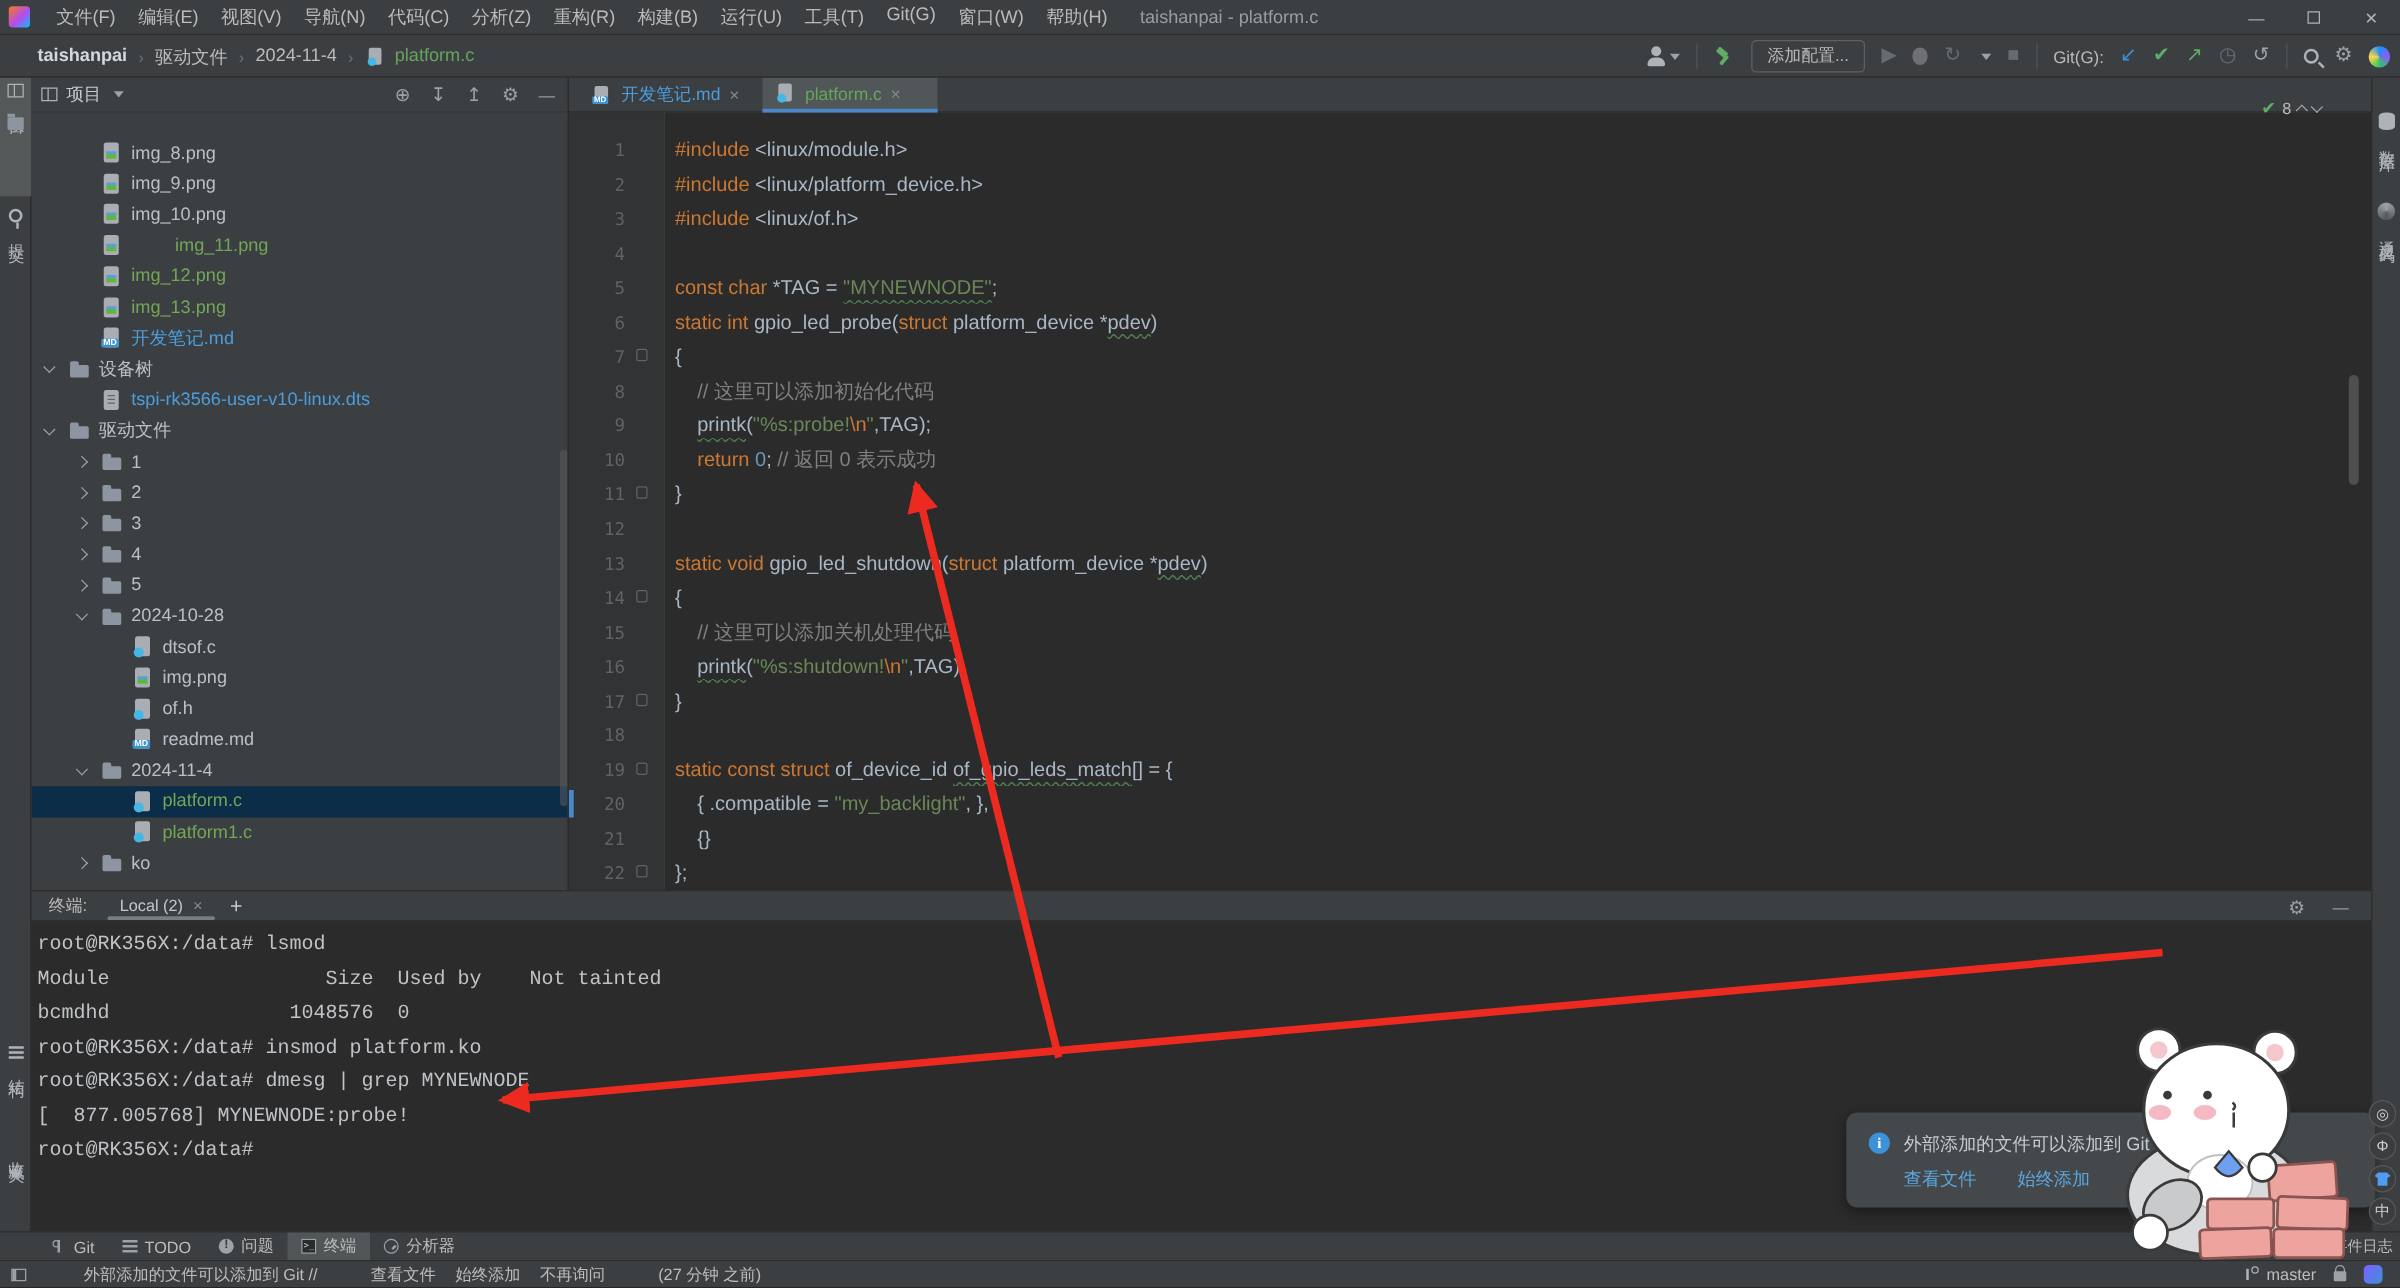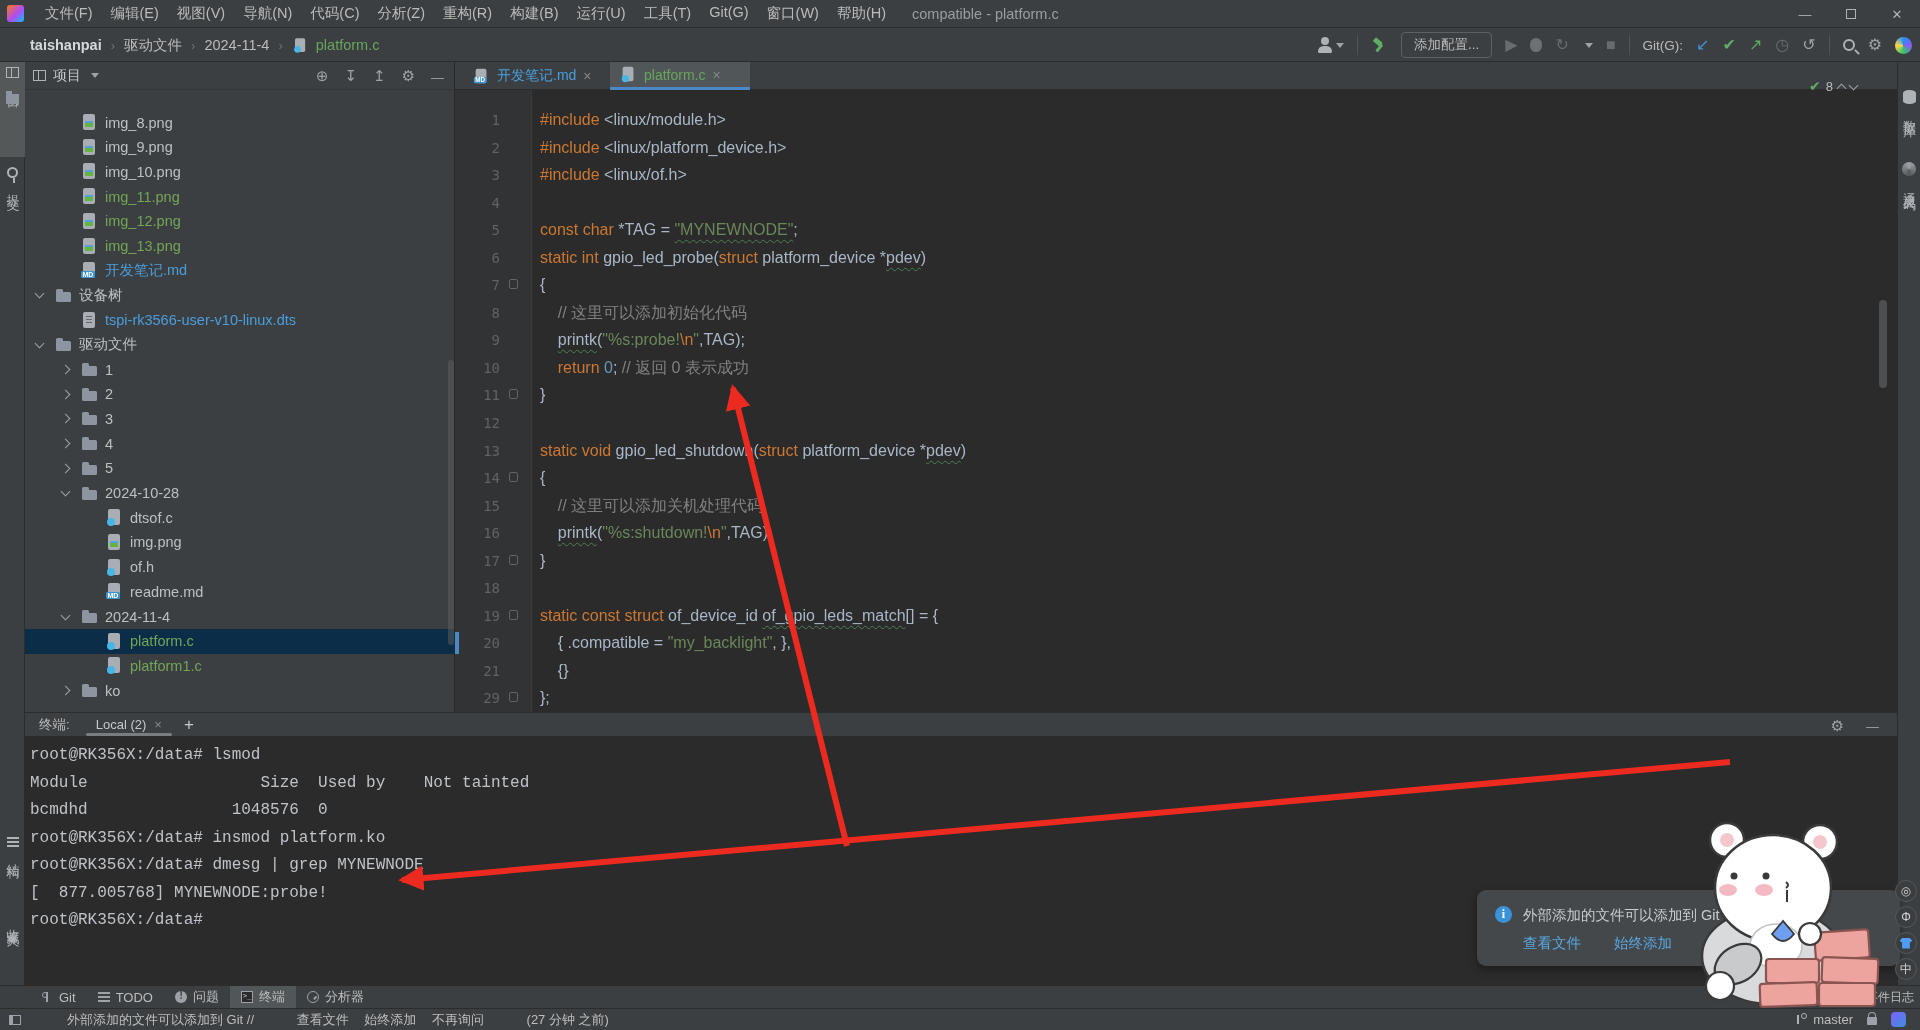--- a/index.html
+++ b/index.html
@@ -179,21 +179,21 @@
         <span class="menu-item">代码(C)</span>
         <span class="menu-item">分析(Z)</span>
         <span class="menu-item">重构(R)</span>
         <span class="menu-item">构建(B)</span>
         <span class="menu-item">运行(U)</span>
         <span class="menu-item">工具(T)</span>
         <span class="menu-item">Git(G)</span>
         <span class="menu-item">窗口(W)</span>
         <span class="menu-item">帮助(H)</span>
       </nav>
-    <span id="window-title">compatible - platform.c</span>
+    <span id="window-title">taishanpai - platform.c</span>
     <span class="winctl" style="right:92px;">—</span>
     <span class="winctl" style="right:46px;">
         <span class="sq"></span>
       </span>
     <span class="winctl" style="right:0;">✕</span>
   </div>
 
   <div id="toolbar">
     <div id="breadcrumbs">
         <span class="crumb first">taishanpai</span>
@@ -293,21 +293,21 @@
             <span class="t-page"></span>
           </span>
           <span class="tc-default">img_9.png</span>
         </div>
         <div class="tree-row" style="top: 97.4px; padding-left: 56px;">
           <span class="t-ico t-img">
             <span class="t-page"></span>
           </span>
           <span class="tc-default">img_10.png</span>
         </div>
-        <div class="tree-row" style="top: 122.1px; padding-left: 56px;">
+        <div class="tree-row" style="top: 122.1px; padding-left: 56px; gap: 35px;">
           <span class="t-ico t-img">
             <span class="t-page"></span>
           </span>
           <span class="tc-green">img_11.png</span>
         </div>
         <div class="tree-row" style="top: 146.8px; padding-left: 56px;">
           <span class="t-ico t-img">
             <span class="t-page"></span>
           </span>
           <span class="tc-green">img_12.png</span>
@@ -453,21 +453,21 @@
         <div class="code-row"><span class="lnum">12</span><span class="foldcol"></span><span class="code-text"></span></div>
         <div class="code-row"><span class="lnum">13</span><span class="foldcol"></span><span class="code-text"><span class="seg-k">static void </span><span class="seg-p">gpio_led_shutdown(</span><span class="seg-k">struct</span><span class="seg-p"> platform_device *</span><span class="seg-pu">pdev</span><span class="seg-p">)</span></span></div>
         <div class="code-row"><span class="lnum">14</span><span class="foldcol"><span class="fold-marker"></span></span><span class="code-text"><span class="seg-p">{</span></span></div>
         <div class="code-row"><span class="lnum">15</span><span class="foldcol"></span><span class="code-text"><span class="seg-c">    // 这里可以添加关机处理代码</span></span></div>
         <div class="code-row"><span class="lnum">16</span><span class="foldcol"></span><span class="code-text"><span class="seg-p">    </span><span class="seg-pu">printk</span><span class="seg-p">(</span><span class="seg-s">"%s:shutdown!</span><span class="seg-e">\n</span><span class="seg-s">"</span><span class="seg-p">,TAG);</span></span></div>
         <div class="code-row"><span class="lnum">17</span><span class="foldcol"><span class="fold-marker"></span></span><span class="code-text"><span class="seg-p">}</span></span></div>
         <div class="code-row"><span class="lnum">18</span><span class="foldcol"></span><span class="code-text"></span></div>
         <div class="code-row"><span class="lnum">19</span><span class="foldcol"><span class="fold-marker"></span></span><span class="code-text"><span class="seg-k">static const struct </span><span class="seg-p">of_device_id </span><span class="seg-pu">of_gpio_leds_match</span><span class="seg-p">[] = {</span></span></div>
         <div class="code-row"><span class="gutter-mark"></span><span class="lnum">20</span><span class="foldcol"></span><span class="code-text"><span class="seg-p">    { .compatible = </span><span class="seg-s">"my_backlight"</span><span class="seg-p">, },</span></span></div>
         <div class="code-row"><span class="lnum">21</span><span class="foldcol"></span><span class="code-text"><span class="seg-p">    {}</span></span></div>
-        <div class="code-row"><span class="lnum">29</span><span class="foldcol"><span class="fold-marker"></span></span><span class="code-text"><span class="seg-p">};</span></span></div>
+        <div class="code-row"><span class="lnum">22</span><span class="foldcol"><span class="fold-marker"></span></span><span class="code-text"><span class="seg-p">};</span></span></div>
       </div>
     <div id="inspections">
       <span class="check">✔</span>
       <span>8</span>
       <span class="mini-chev up"></span>
       <span class="mini-chev down"></span>
     </div>
     <div id="ed-scroll"></div>
   </div>
 

